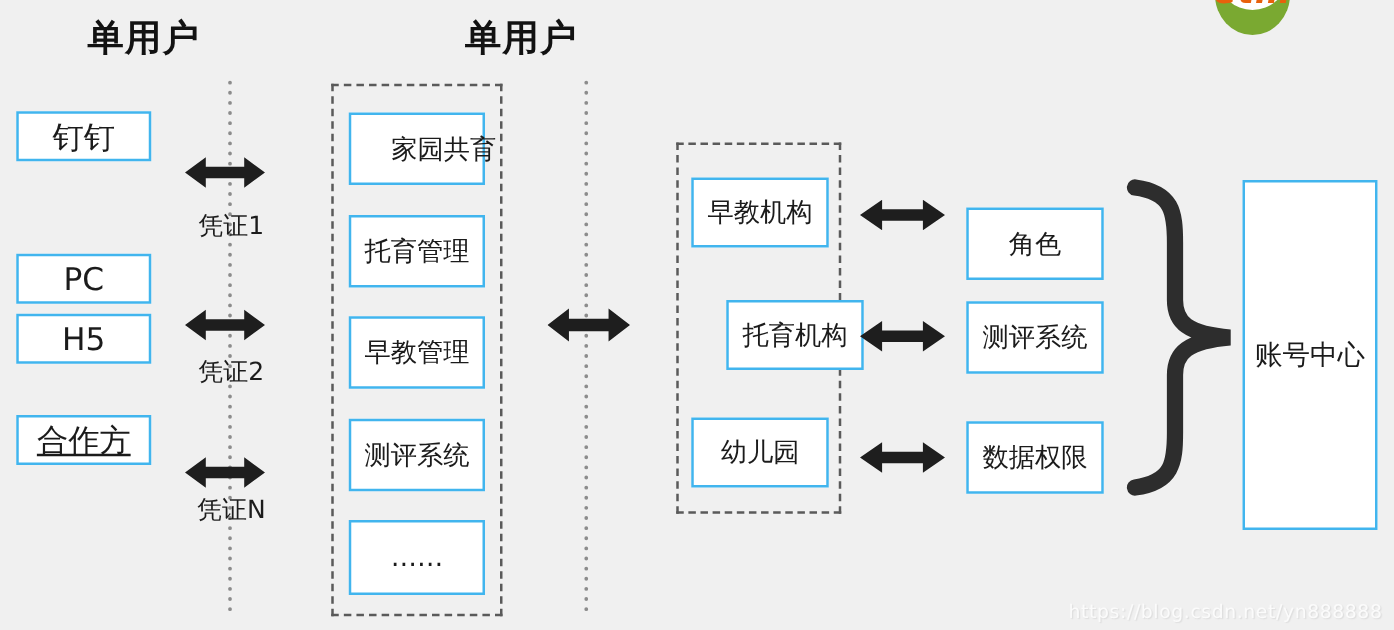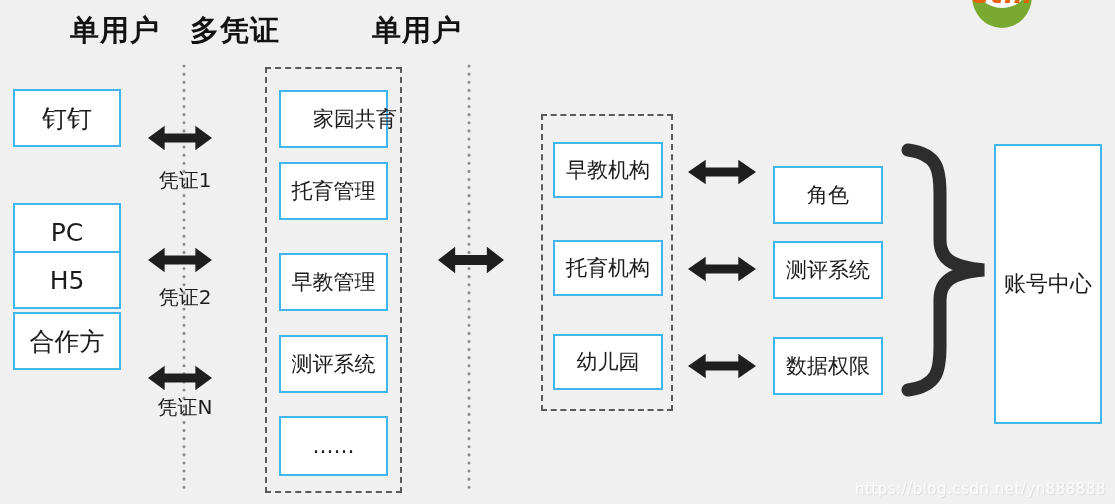--- a/index.html
+++ b/index.html
@@ -4,29 +4,29 @@
 <style>
   html,body{margin:0;padding:0;}
   body{
     width:1115px;height:504px;position:relative;overflow:hidden;
     background:#f0f0f0;
     font-family:"DejaVu Sans","Liberation Sans",sans-serif;
     color:#161616;
   }
   .abs{position:absolute;}
   .title{
-    position:absolute;top:11px;display:flex;gap:30px;
+    position:absolute;top:11px;display:flex;gap:46px;
     font-size:29px;font-weight:600;color:#121212;letter-spacing:1px;white-space:nowrap;
   }
   .wbox{
     position:absolute;background:#ffffff;border:2px solid #41b5ee;
     display:flex;align-items:center;justify-content:center;
     box-sizing:border-box;color:#1b1b1b;white-space:nowrap;
   }
-  .client{left:13px;width:108px;height:58px;font-size:25px;}
+  .client{left:13px;width:108px;height:40px;font-size:25px;}
   .app{left:279px;width:109px;height:58px;font-size:21px;}
   .org{left:553px;width:110px;height:56px;font-size:21px;}
   .perm{left:773px;width:110px;height:58px;font-size:21px;}
   .dashedframe{
     position:absolute;border:2px dashed #5a5a5a;box-sizing:border-box;background:transparent;
   }
   .credlabel{
     position:absolute;left:148px;width:74px;text-align:center;
     font-size:20px;color:#1c1c1c;white-space:nowrap;
   }
@@ -40,21 +40,20 @@
   .logo-text{
     position:absolute;left:968px;top:-22px;width:68px;text-align:center;
     font-size:27px;font-weight:bold;font-style:italic;color:#e8610c;letter-spacing:1px;
   }
 </style>
 </head>
 <body>
 
 <div class="title" style="left:70px;">
   <span>单用户</span>
-  <span>多凭证</span>
 </div>
 <div class="title" style="left:372px;">
   <span>单用户</span>
 </div>
 
 <div class="dotline abs" style="left:180px;top:62px;">
   <svg width="8" height="430" aria-hidden="true">
     <line x1="4" y1="4" x2="4" y2="426" stroke="#8c8c8c" stroke-width="3" stroke-dasharray="0.1 8" stroke-linecap="round"></line>
   </svg>
 </div>
@@ -66,21 +65,21 @@
 
 <div class="wbox client" style="top:89px;">
     <span>钉钉</span>
   </div>
 <div class="wbox client" style="top:170px;margin-top:33px;">
     <span>PC</span>
   </div>
 <div class="wbox client" style="top:251px;">
     <span>H5</span>
   </div>
-<div class="wbox client" style="top:312px;">
+<div class="wbox client" style="top:332px;text-decoration:underline;">
     <span>合作方</span>
   </div>
 
 <div class="arrow abs" style="left:148px;top:125px;">
   <svg width="64" height="26" viewBox="0 0 100 34" preserveAspectRatio="none">
       <polygon fill="#1e1e1e" points="0,17 26,1 26,11 74,11 74,1 100,17 74,33 74,23 26,23 26,33"></polygon>
     </svg>
 </div>
 <div class="credlabel" style="top:167px;">凭证1</div>
 
@@ -95,21 +94,21 @@
   <svg width="64" height="26" viewBox="0 0 100 34" preserveAspectRatio="none">
       <polygon fill="#1e1e1e" points="0,17 26,1 26,11 74,11 74,1 100,17 74,33 74,23 26,23 26,33"></polygon>
     </svg>
 </div>
 <div class="credlabel" style="top:394px;">凭证N</div>
 
 <div class="dashedframe" style="left:265px;top:67px;width:137px;height:426px;"></div>
 <div class="wbox app" style="top:90px;padding-left:43px;">
     <span>家园共育</span>
   </div>
-<div class="wbox app" style="top:162px;">
+<div class="wbox app" style="top:172px;">
     <span>托育管理</span>
   </div>
 <div class="wbox app" style="top:253px;">
     <span>早教管理</span>
   </div>
 <div class="wbox app" style="top:335px;">
     <span>测评系统</span>
   </div>
 <div class="wbox app" style="top:416px;height:60px;">
     <span>……</span>
@@ -118,21 +117,21 @@
 <div class="arrow abs" style="left:438px;top:246px;">
   <svg width="66" height="28" viewBox="0 0 100 34" preserveAspectRatio="none">
       <polygon fill="#1e1e1e" points="0,17 26,1 26,11 74,11 74,1 100,17 74,33 74,23 26,23 26,33"></polygon>
     </svg>
 </div>
 
 <div class="dashedframe" style="left:541px;top:114px;width:132px;height:297px;"></div>
 <div class="wbox org" style="top:142px;">
     <span>早教机构</span>
   </div>
-<div class="wbox org" style="top:240px;">
+<div class="wbox org" style="top:240px;margin-left:28px;">
     <span>托育机构</span>
   </div>
 <div class="wbox org" style="top:334px;">
     <span>幼儿园</span>
   </div>
 
 <div class="arrow abs" style="left:688px;top:159px;">
   <svg width="68" height="26" viewBox="0 0 100 34" preserveAspectRatio="none">
       <polygon fill="#1e1e1e" points="0,17 26,1 26,11 74,11 74,1 100,17 74,33 74,23 26,23 26,33"></polygon>
     </svg>

